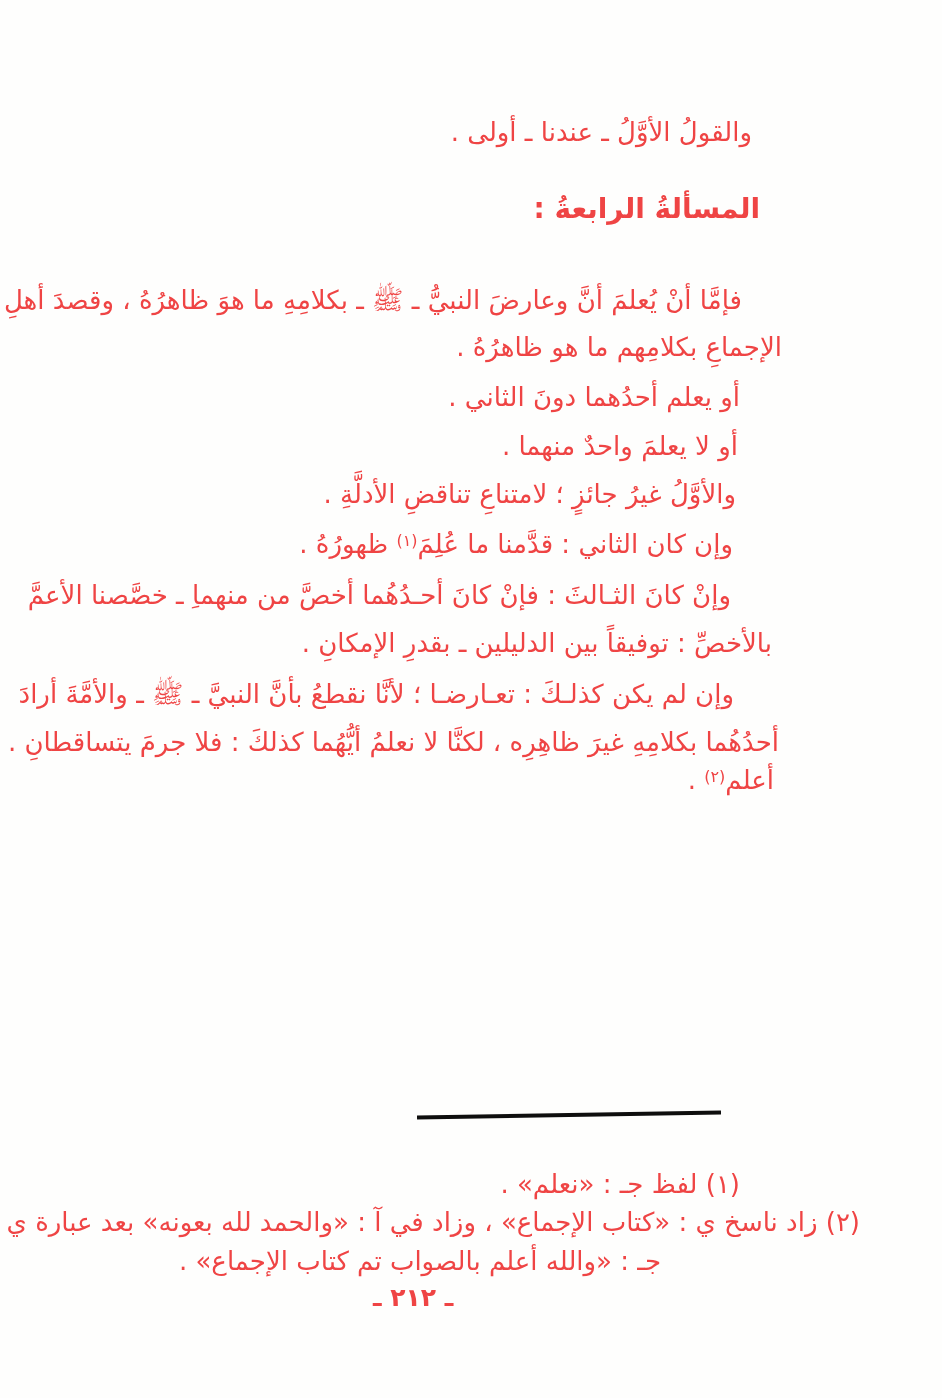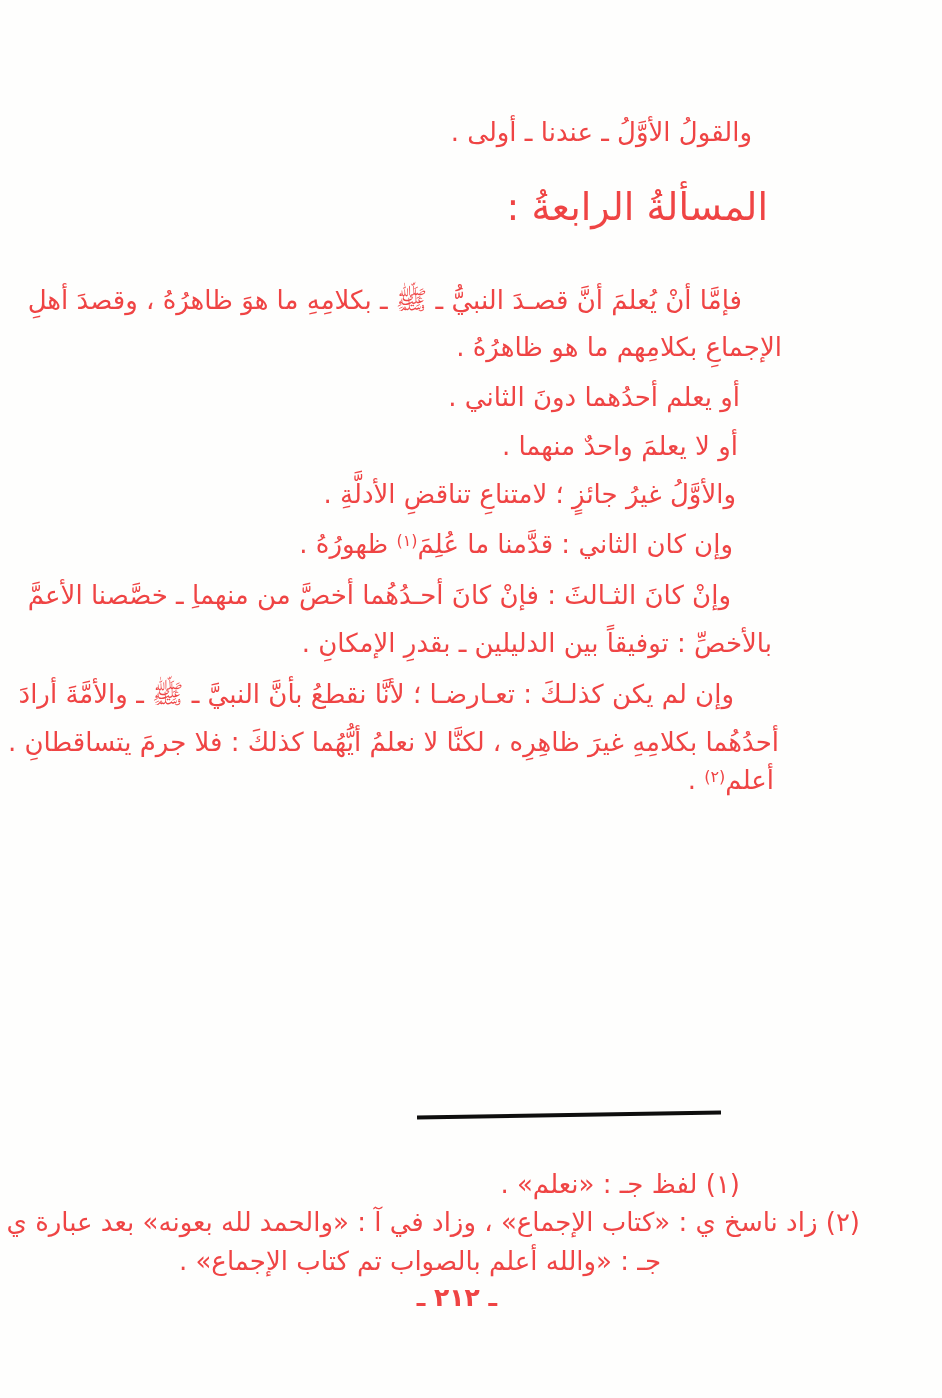--- a/index.html
+++ b/index.html
@@ -4,25 +4,25 @@
 <style>
   html,body{margin:0;padding:0}
   body{width:942px;height:1398px;background:#ffffff}
   .page{
     position:relative;width:942px;height:1398px;
     background:#fefefdf5;background-color:#fefefd;
     font-family:"DejaVu Sans",sans-serif;
     color:#ef4444;direction:rtl;overflow:hidden;
   }
   .bline{position:absolute;white-space:nowrap;font-size:26px;line-height:1.35}
-  .heading{font-weight:normal;font-size:38px;margin:8px}
+  .heading{font-weight:bold;font-size:28px;margin:16px}
   .ref{font-size:16px;position:relative;top:-7px;letter-spacing:0}
   .fline{position:absolute;white-space:nowrap;font-size:26px;line-height:1.4}
   .separator{position:absolute;left:417px;top:1113px;width:304px;height:4px;background:#0e0e0e;transform:rotate(-0.9deg)}
-  .pagenum{position:absolute;top:1283px;left:373px;width:124px;text-align:right;font-weight:bold;font-size:25px}
+  .pagenum{position:absolute;top:1283px;left:373px;width:124px;text-align:left;font-weight:bold;font-size:25px}
 
   .l01{top:115px;right:190px}
   .hpos{top:174px;right:166px}
   .l03{top:231px;right:200px}
   .l04{top:283px;right:200px}
   .l05{top:330px;right:160px}
   .l06{top:380px;right:202px}
   .l07{top:429px;right:204px}
   .l08{top:477px;right:206px}
   .l09{top:527px;right:209px}
@@ -38,21 +38,21 @@
 </style>
 </head>
 <body>
 
 <div class="page">
 
   <div class="bline l01">والقولُ الأوَّلُ ـ عندنا ـ أولى .</div>
 
   <h2 class="bline heading hpos">المسألةُ الرابعةُ :</h2>
 
-  <div class="bline l04">فإمَّا أنْ يُعلمَ أنَّ قصـدَ النبيُّ ـ ﷺ ـ بكلامِهِ ما هوَ ظاهرُهُ ، وقصدَ أهلِ</div>
+  <div class="bline l04">فإمَّا أنْ يُعلمَ أنَّ وعارضَ النبيُّ ـ ﷺ ـ بكلامِهِ ما هوَ ظاهرُهُ ، وقصدَ أهلِ</div>
   <div class="bline l05">الإجماعِ بكلامِهم ما هو ظاهرُهُ .</div>
   <div class="bline l06">أو يعلم أحدُهما دونَ الثاني .</div>
   <div class="bline l07">أو لا يعلمَ واحدٌ منهما .</div>
   <div class="bline l08">والأوَّلُ غيرُ جائزٍ ؛ لامتناعِ تناقضِ الأدلَّةِ .</div>
 
   <div class="bline l09">
     <span>وإن كان الثاني : قدَّمنا ما عُلِمَ</span><span class="ref">(١)</span> <span>ظهورُهُ .</span>
   </div>
 
   <div class="bline l10">وإنْ كانَ الثـالثَ : فإنْ كانَ أحـدُهُما أخصَّ من منهماِ ـ خصَّصنا الأعمَّ</div>

